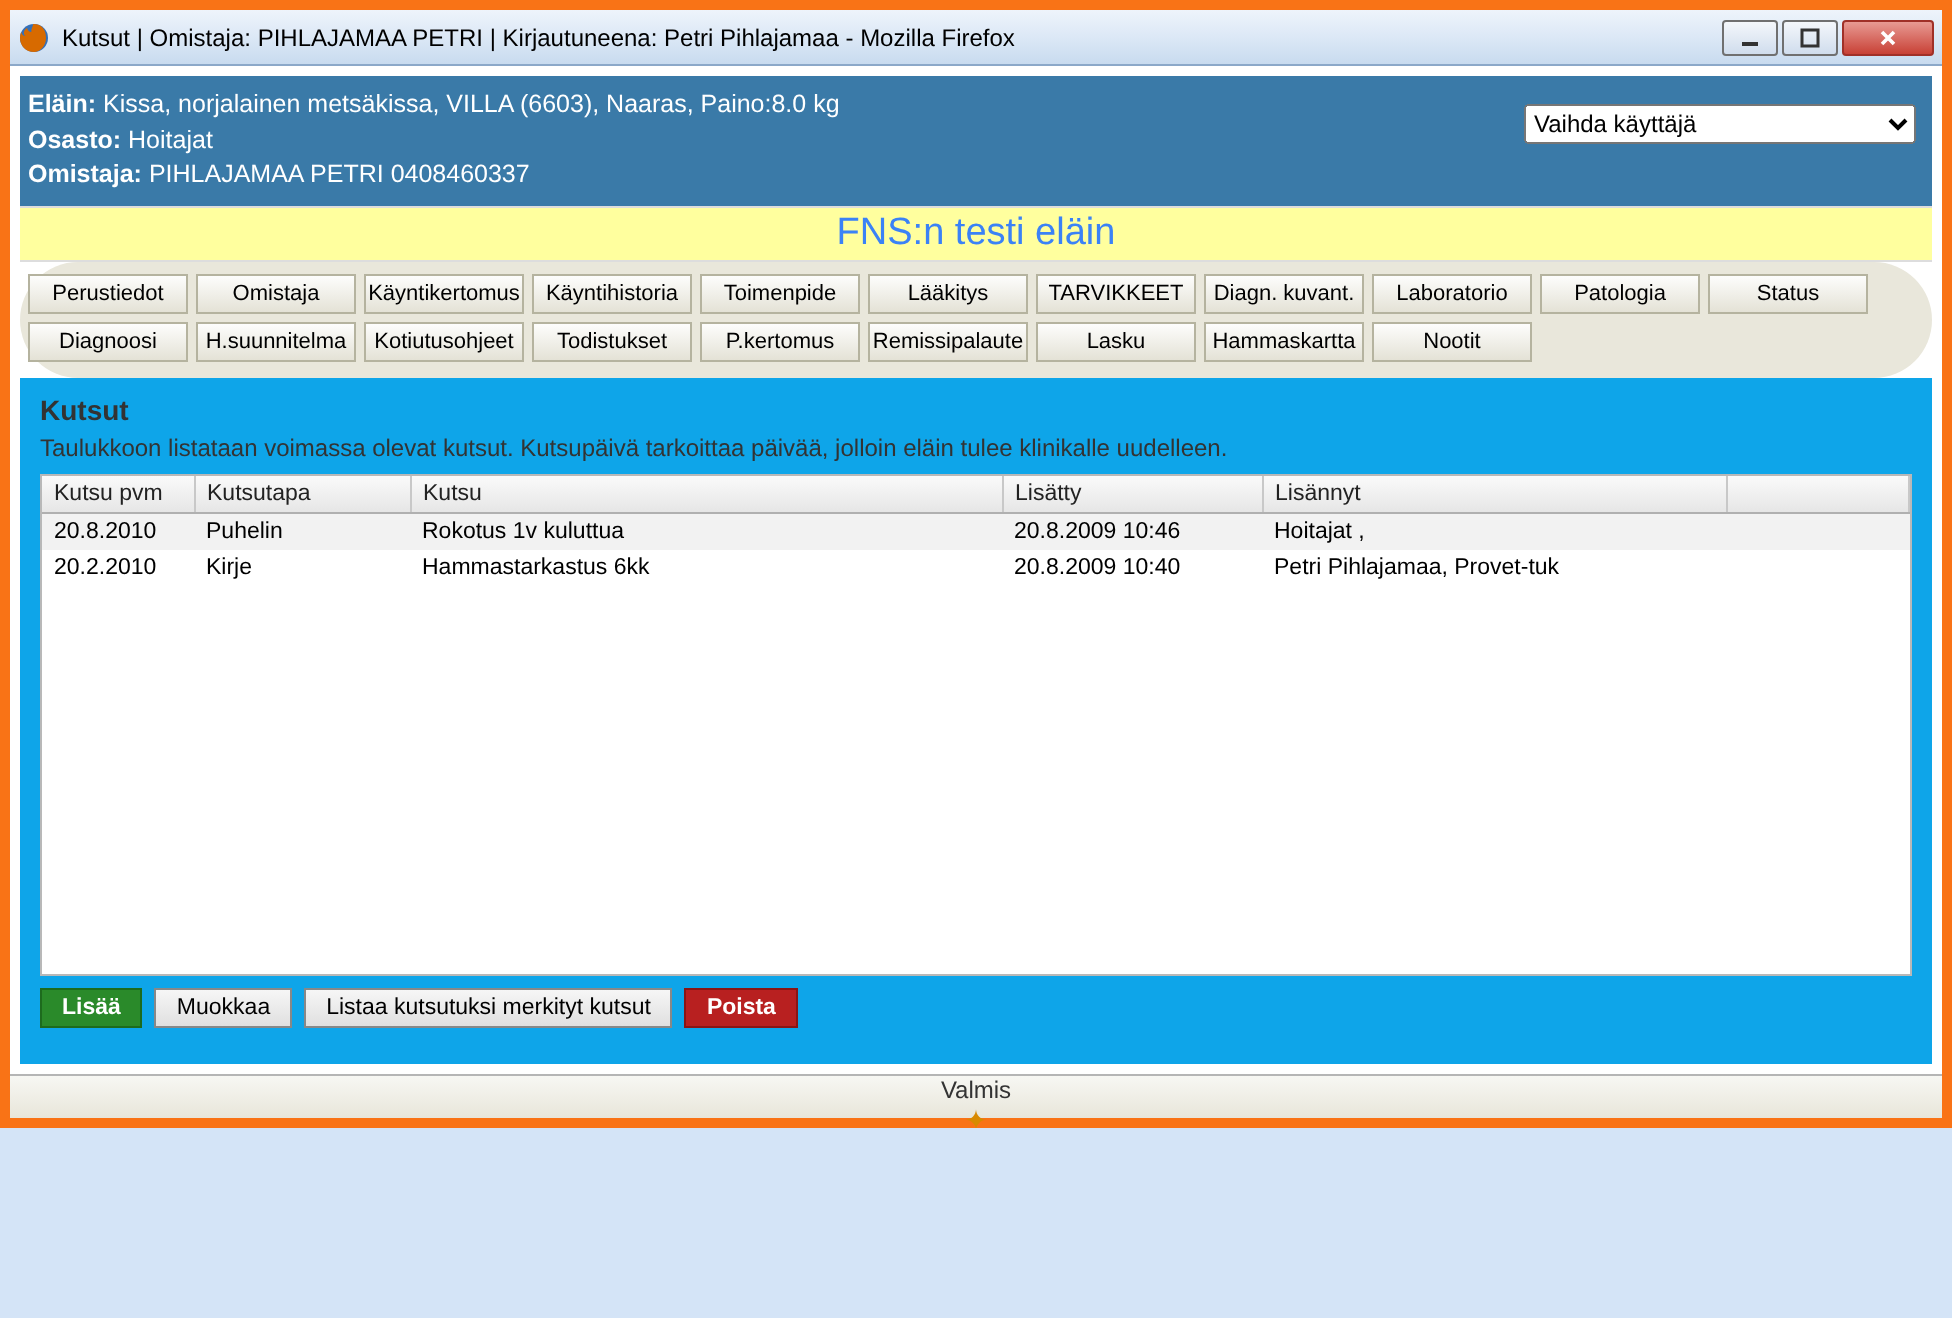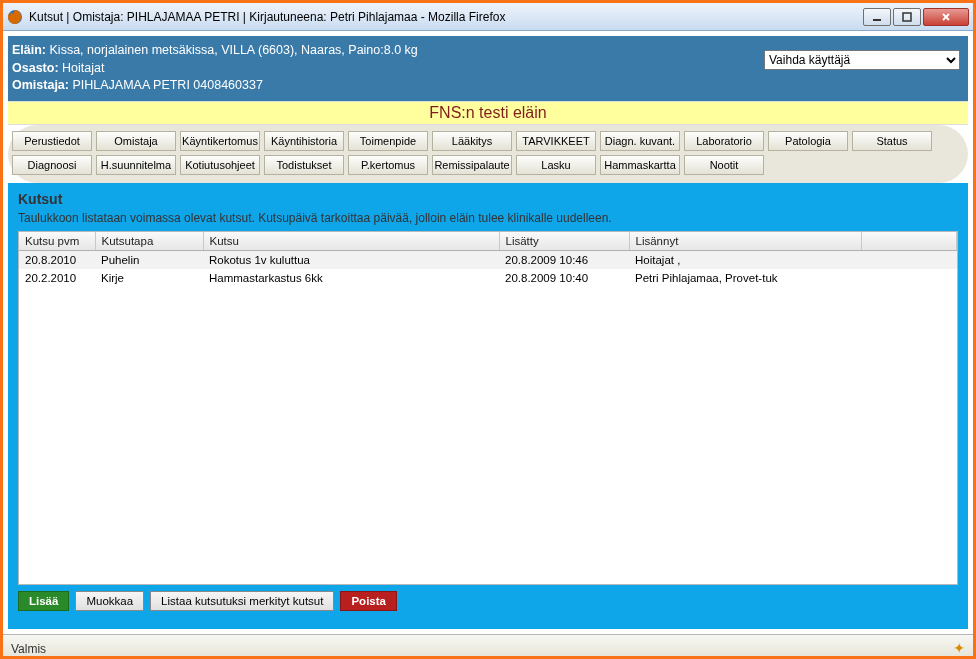--- a/index.html
+++ b/index.html
@@ -1,36 +1,36 @@
 <!DOCTYPE html>
 <html><head>
 <meta charset="utf-8">
 <style>
 * { box-sizing: border-box; margin: 0; padding: 0; }
 body { font-family: Tahoma, Arial, sans-serif; font-size: 11px; background: #d4e4f7; overflow: hidden; }
 
-.window { width: 976px; height: 659px; background: #fff; border: 3px solid #f97316; display: flex; flex-direction: column; }
+.window { width: 976px; height: 564px; background: #fff; border: 5px solid #f97316; display: flex; flex-direction: column; }
 
 .titlebar { height: 28px; background: linear-gradient(to bottom, #eef4fb 0%, #dce8f6 50%, #c8dbef 100%); border-bottom: 1px solid #8ba8c9; display: flex; align-items: center; padding: 0 4px; }
 .titlebar-icon { width: 16px; height: 16px; margin-right: 6px; }
 .titlebar-text { flex: 1; font-size: 12px; color: #000; }
 .win-buttons { display: flex; gap: 2px; }
 .win-btn { width: 28px; height: 18px; border: 1px solid #707070; background: linear-gradient(to bottom,#f4f7fb,#d0dded); border-radius: 2px; display:flex; align-items:center; justify-content:center; font-size:10px; cursor:pointer; }
 .win-btn.close { background: linear-gradient(to bottom,#e89a93,#c84136); color:#fff; border-color:#a03028; width:46px; }
 .win-btn svg { width:10px; height:10px; }
 
 .content { flex: 1; display: flex; flex-direction: column; border: 3px solid #fff; margin: 2px; background:#fff; }
 
 .header-blue { background: #3a7aa8; color: #fff; padding: 6px 4px; position: relative; font-size: 12.5px; line-height: 1.4; }
 .header-blue .line { display:block; }
 .header-blue b { font-weight: bold; }
 .user-switch { position: absolute; right: 8px; top: 14px; width: 196px; }
 .user-switch select { width: 100%; font-size: 12px; height: 20px; }
 
-.yellow-bar { background: #ffff9e; color: #7f1d1d; text-align: center; font-size: 16px; padding: 2px 0; border-top:1px solid #ddd; border-bottom:1px solid #ddd;}
+.yellow-bar { background: #ffff9e; color: #3b82f6; text-align: center; font-size: 19px; padding: 2px 0; border-top:1px solid #ddd; border-bottom:1px solid #ddd;}
 
 .nav-area { background: #e9e7db; padding: 6px 4px 4px 4px; border-radius: 29px; }
 .nav-row { display: flex; gap: 4px; margin-bottom: 4px; }
 .nav-btn { width: 80px; height: 20px; background: linear-gradient(to bottom,#fdfdfc,#e4e2d6); border: 1px solid #b5b39f; font-size: 11px; text-align: center; line-height: 18px; cursor: pointer; overflow:hidden; white-space:nowrap; }
 
 .main-area { flex: 1; padding: 8px 10px; display:flex; flex-direction:column; background:#0ea5e9; }
 .page-title { font-size: 14px; font-weight: bold; color: #333; margin-bottom: 4px; }
 .page-desc { font-size: 12px; color: #333; margin-bottom: 6px; }
 
 .table-wrap { border: 1px solid #b8b8b8; flex:1; background:#fff; overflow:auto; }
@@ -38,21 +38,21 @@
 thead th { background: linear-gradient(to bottom,#fafafa,#e6e6e6); border-right: 1px solid #c8c8c8; border-bottom: 1px solid #b0b0b0; text-align: left; padding: 3px 6px; font-weight: normal; color:#222; }
 tbody td { padding: 3px 6px; }
 tbody tr:nth-child(odd) { background: #f2f2f2; }
 tbody tr:nth-child(even) { background: #fff; }
 
 .action-row { padding: 6px 0 10px 0; display:flex; gap:6px; }
 .action-btn { padding: 3px 10px; border: 1px solid #888; background: linear-gradient(to bottom,#f6f6f6,#e0e0e0); font-size: 11.5px; cursor:pointer; }
 .action-btn.green { background:#2a8a2a; color:#fff; border-color:#1d6b1d; font-weight:bold; }
 .action-btn.red { background:#b82020; color:#fff; border-color:#8a1515; font-weight:bold; }
 
-.statusbar { height: 22px; border-top: 1px solid #b5b5b5; background: linear-gradient(to bottom,#f7f7f3,#e8e6da); display:flex; align-items:flex-end; padding:0 8px; font-size:12px; color:#333; }
+.statusbar { height: 22px; border-top: 1px solid #b5b5b5; background: linear-gradient(to bottom,#f7f7f3,#e8e6da); display:flex; align-items:center; padding:0 8px; font-size:12px; color:#333;flex-direction:column; }
 .statusbar .spacer { flex:1; }
 .statusbar .star { color:#d88a00; font-size:14px; }
 
 .ff-icon { fill:#d76a00; }
 </style>
 </head>
 <body>
 
 <div class="window">
 

